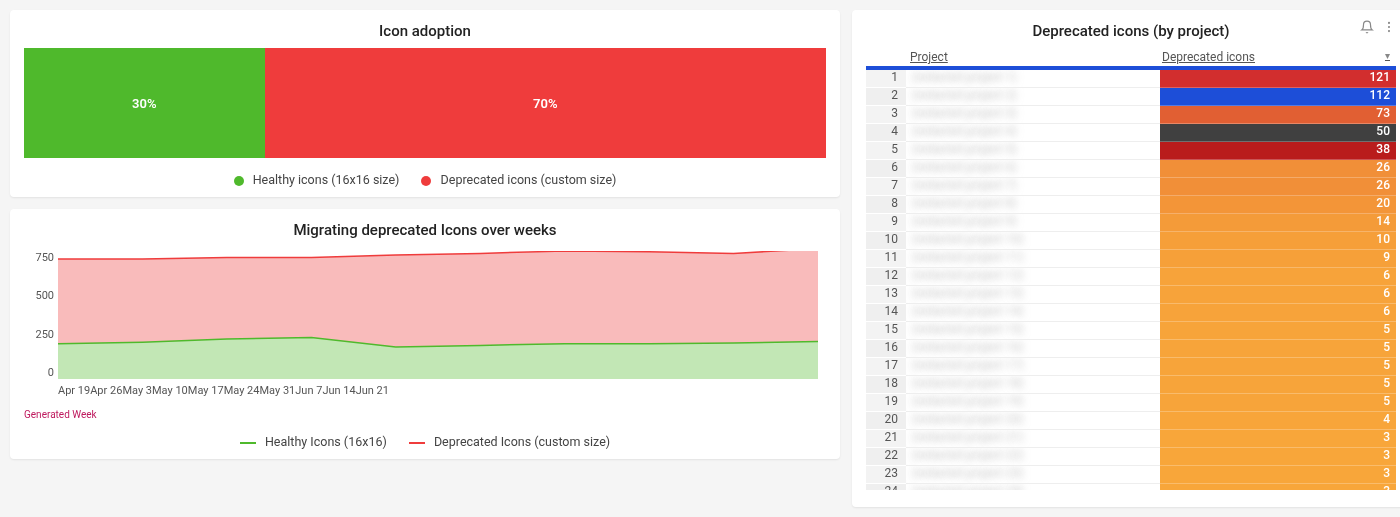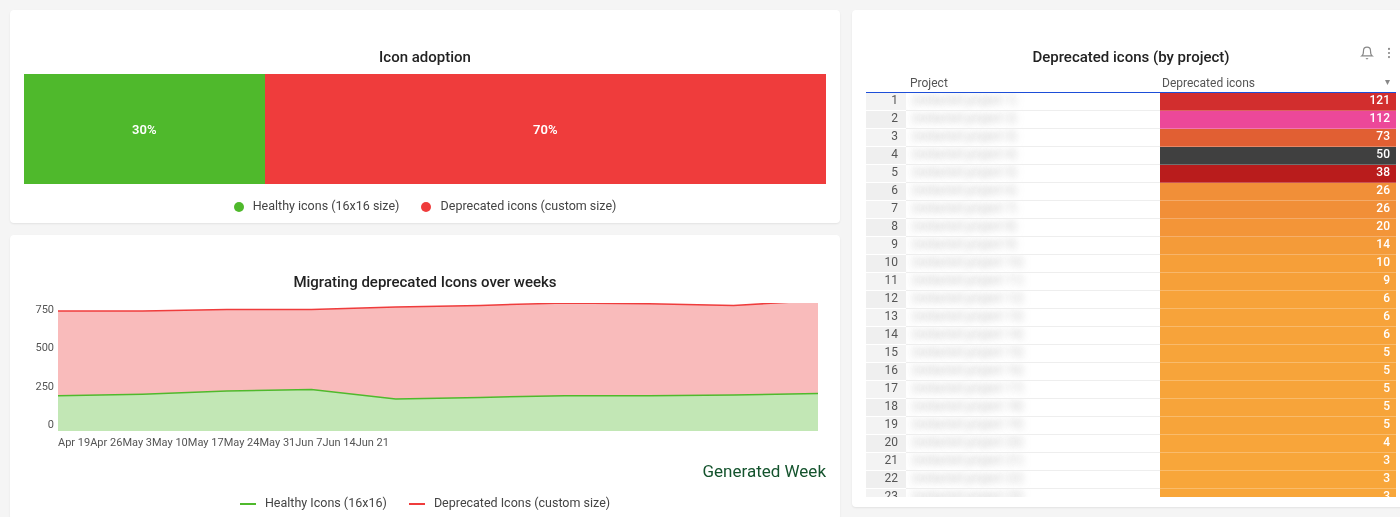--- a/index.html
+++ b/index.html
@@ -32,21 +32,20 @@
     padding: 10px 14px;
     display: flex;
     flex-direction: column;
   }
   .panel-header {
     display: flex;
     align-items: center;
     justify-content: center;
     position: relative;
     padding: 2px 0 8px 0;
-    margin-top: 26px;
   }
   .panel-title {
     font-size: 15px;
     font-weight: 500;
     color: #222;
   }
   .panel-actions {
     position: absolute;
     right: 0;
     top: 0;
@@ -126,36 +125,37 @@
   .plot svg { width: 100%; height: 100%; display: block; }
   .xaxis {
     position: absolute;
     left: 0; right: 0; bottom: -6px;
     display: flex;
     justify-content: flex-start;
     font-size: 11px;
     color: #555;
   }
   .xlabel-title {
-    text-align: right;
-    font-size: 17px;
-    color: #14532d;
+    text-align: left;
+    font-size: 10px;
+    color: #be185d;
     padding-top: 18px;
   }
   
   .table {
     overflow: hidden;
     font-size: 12.5px;
   }
   .table-head {
     display: flex;
-    border-bottom: 1px solid #1d4ed8;
+    border-bottom: 4px solid #1d4ed8;
     font-size: 12px;
     color: #555;
     padding: 2px 0;
+    text-decoration: underline;
   }
   .table-head .c-index { width: 40px; }
   .table-head .c-proj  { flex: 1; padding-left: 4px; }
   .table-head .c-val   { width: 240px; display:flex; justify-content:space-between; padding: 0 6px; }
   .table-head .sort-icon { color:#888; font-size:10px; }
   .table-body {
     max-height: 420px;
     overflow-y: auto;
   }
   .row {
@@ -303,21 +303,21 @@
         </div>
         <div class="table-body">
             <div class="row">
               <div class="c-index">1</div>
               <div class="c-proj">(redacted project 1)</div>
               <div class="c-val" style="background:rgb(210,46,46)">121</div>
             </div>
             <div class="row">
               <div class="c-index">2</div>
               <div class="c-proj">(redacted project 2)</div>
-              <div class="c-val" style="background:#ec4899">112</div>
+              <div class="c-val" style="background:#1d4ed8">112</div>
             </div>
             <div class="row">
               <div class="c-index">3</div>
               <div class="c-proj">(redacted project 3)</div>
               <div class="c-val" style="background:rgb(225,95,51)">73</div>
             </div>
             <div class="row">
               <div class="c-index">4</div>
               <div class="c-proj">(redacted project 4)</div>
               <div class="c-val" style="background:#404040">50</div>

